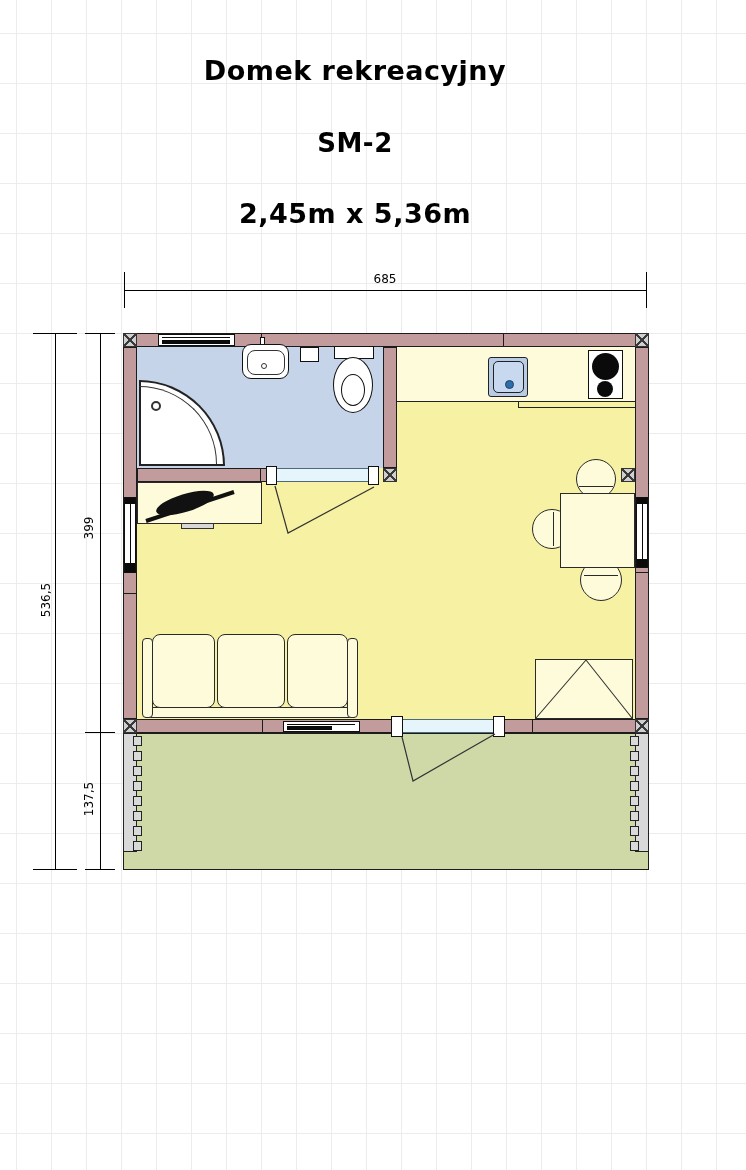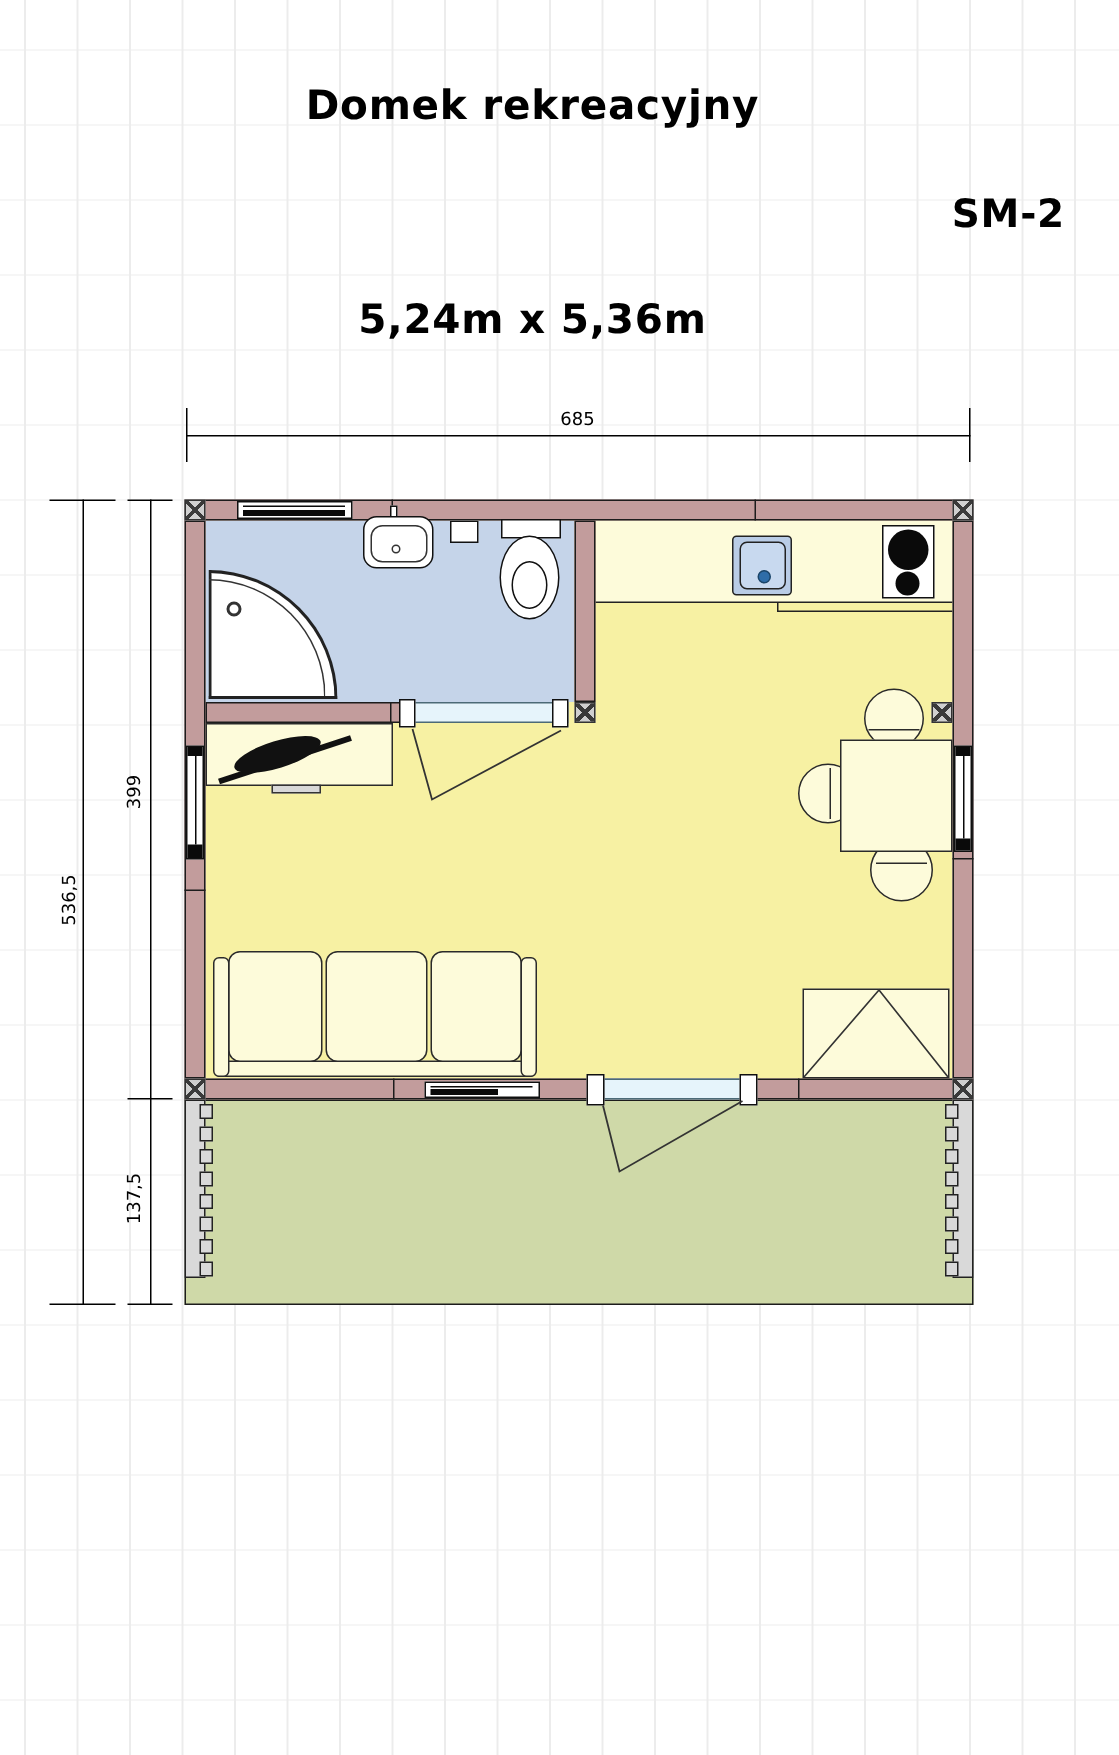--- a/index.html
+++ b/index.html
@@ -34,22 +34,22 @@
   .thresh{background:#e6f4fb;border:1px solid #4c6a77;}
   .jamb{background:#fff;border:1px solid #101010;}
   .blk{background:#0a0a0a;}
   .circle{border-radius:50%;}
   svg.overlay{position:absolute;left:0;top:0;pointer-events:none;}
 </style>
 </head>
 <body>
 
 <div class="title" style="top:55px;font-size:27px;">Domek rekreacyjny</div>
-<div class="title" style="top:128px;font-size:26px;text-align:right;">SM-2</div>
-<div class="title" style="top:198px;font-size:27px;">5,24m x 5,36m</div>
+<div class="title" style="top:128px;font-size:26px;">SM-2</div>
+<div class="title" style="top:198px;font-size:27px;">2,45m x 5,36m</div>
 
 <div class="abs dimline" style="left:124px;top:290px;width:523px;height:1px;"></div>
 <div class="abs dimline" style="left:124px;top:272px;width:1px;height:36px;"></div>
 <div class="abs dimline" style="left:646px;top:272px;width:1px;height:36px;"></div>
 <div class="dimlabel" style="left:345px;top:272px;width:80px;text-align:center;">685</div>
 
 <div class="abs dimline" style="left:55px;top:333px;width:1px;height:537px;"></div>
 <div class="abs dimline" style="left:33px;top:333px;width:44px;height:1px;"></div>
 <div class="abs dimline" style="left:33px;top:869px;width:44px;height:1px;"></div>
 <div class="dimlabel rot" style="left:46px;top:600px;">536,5</div>

